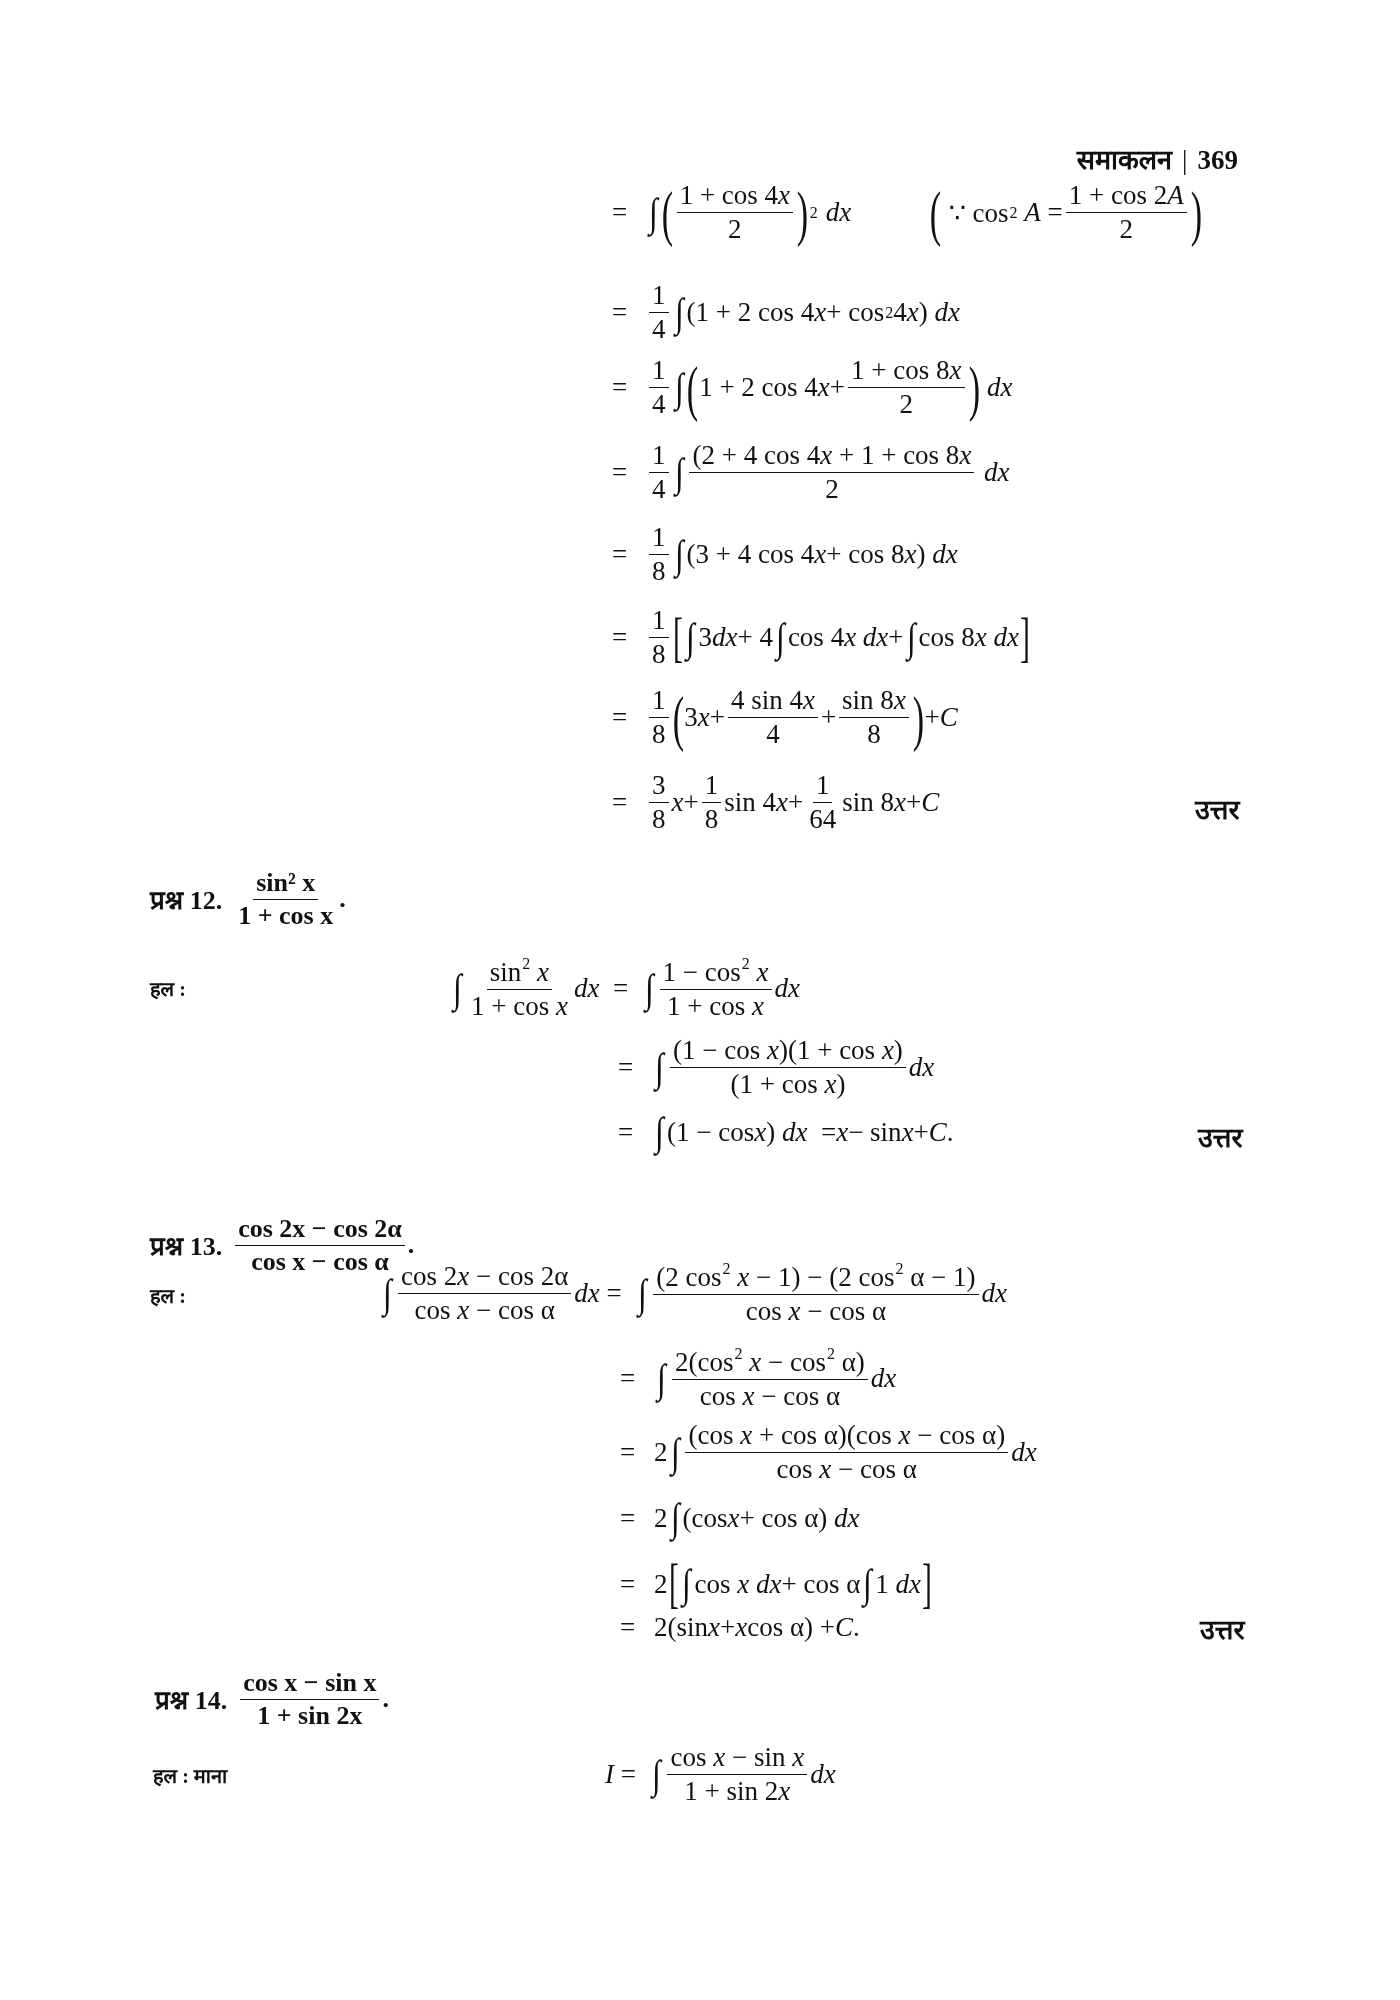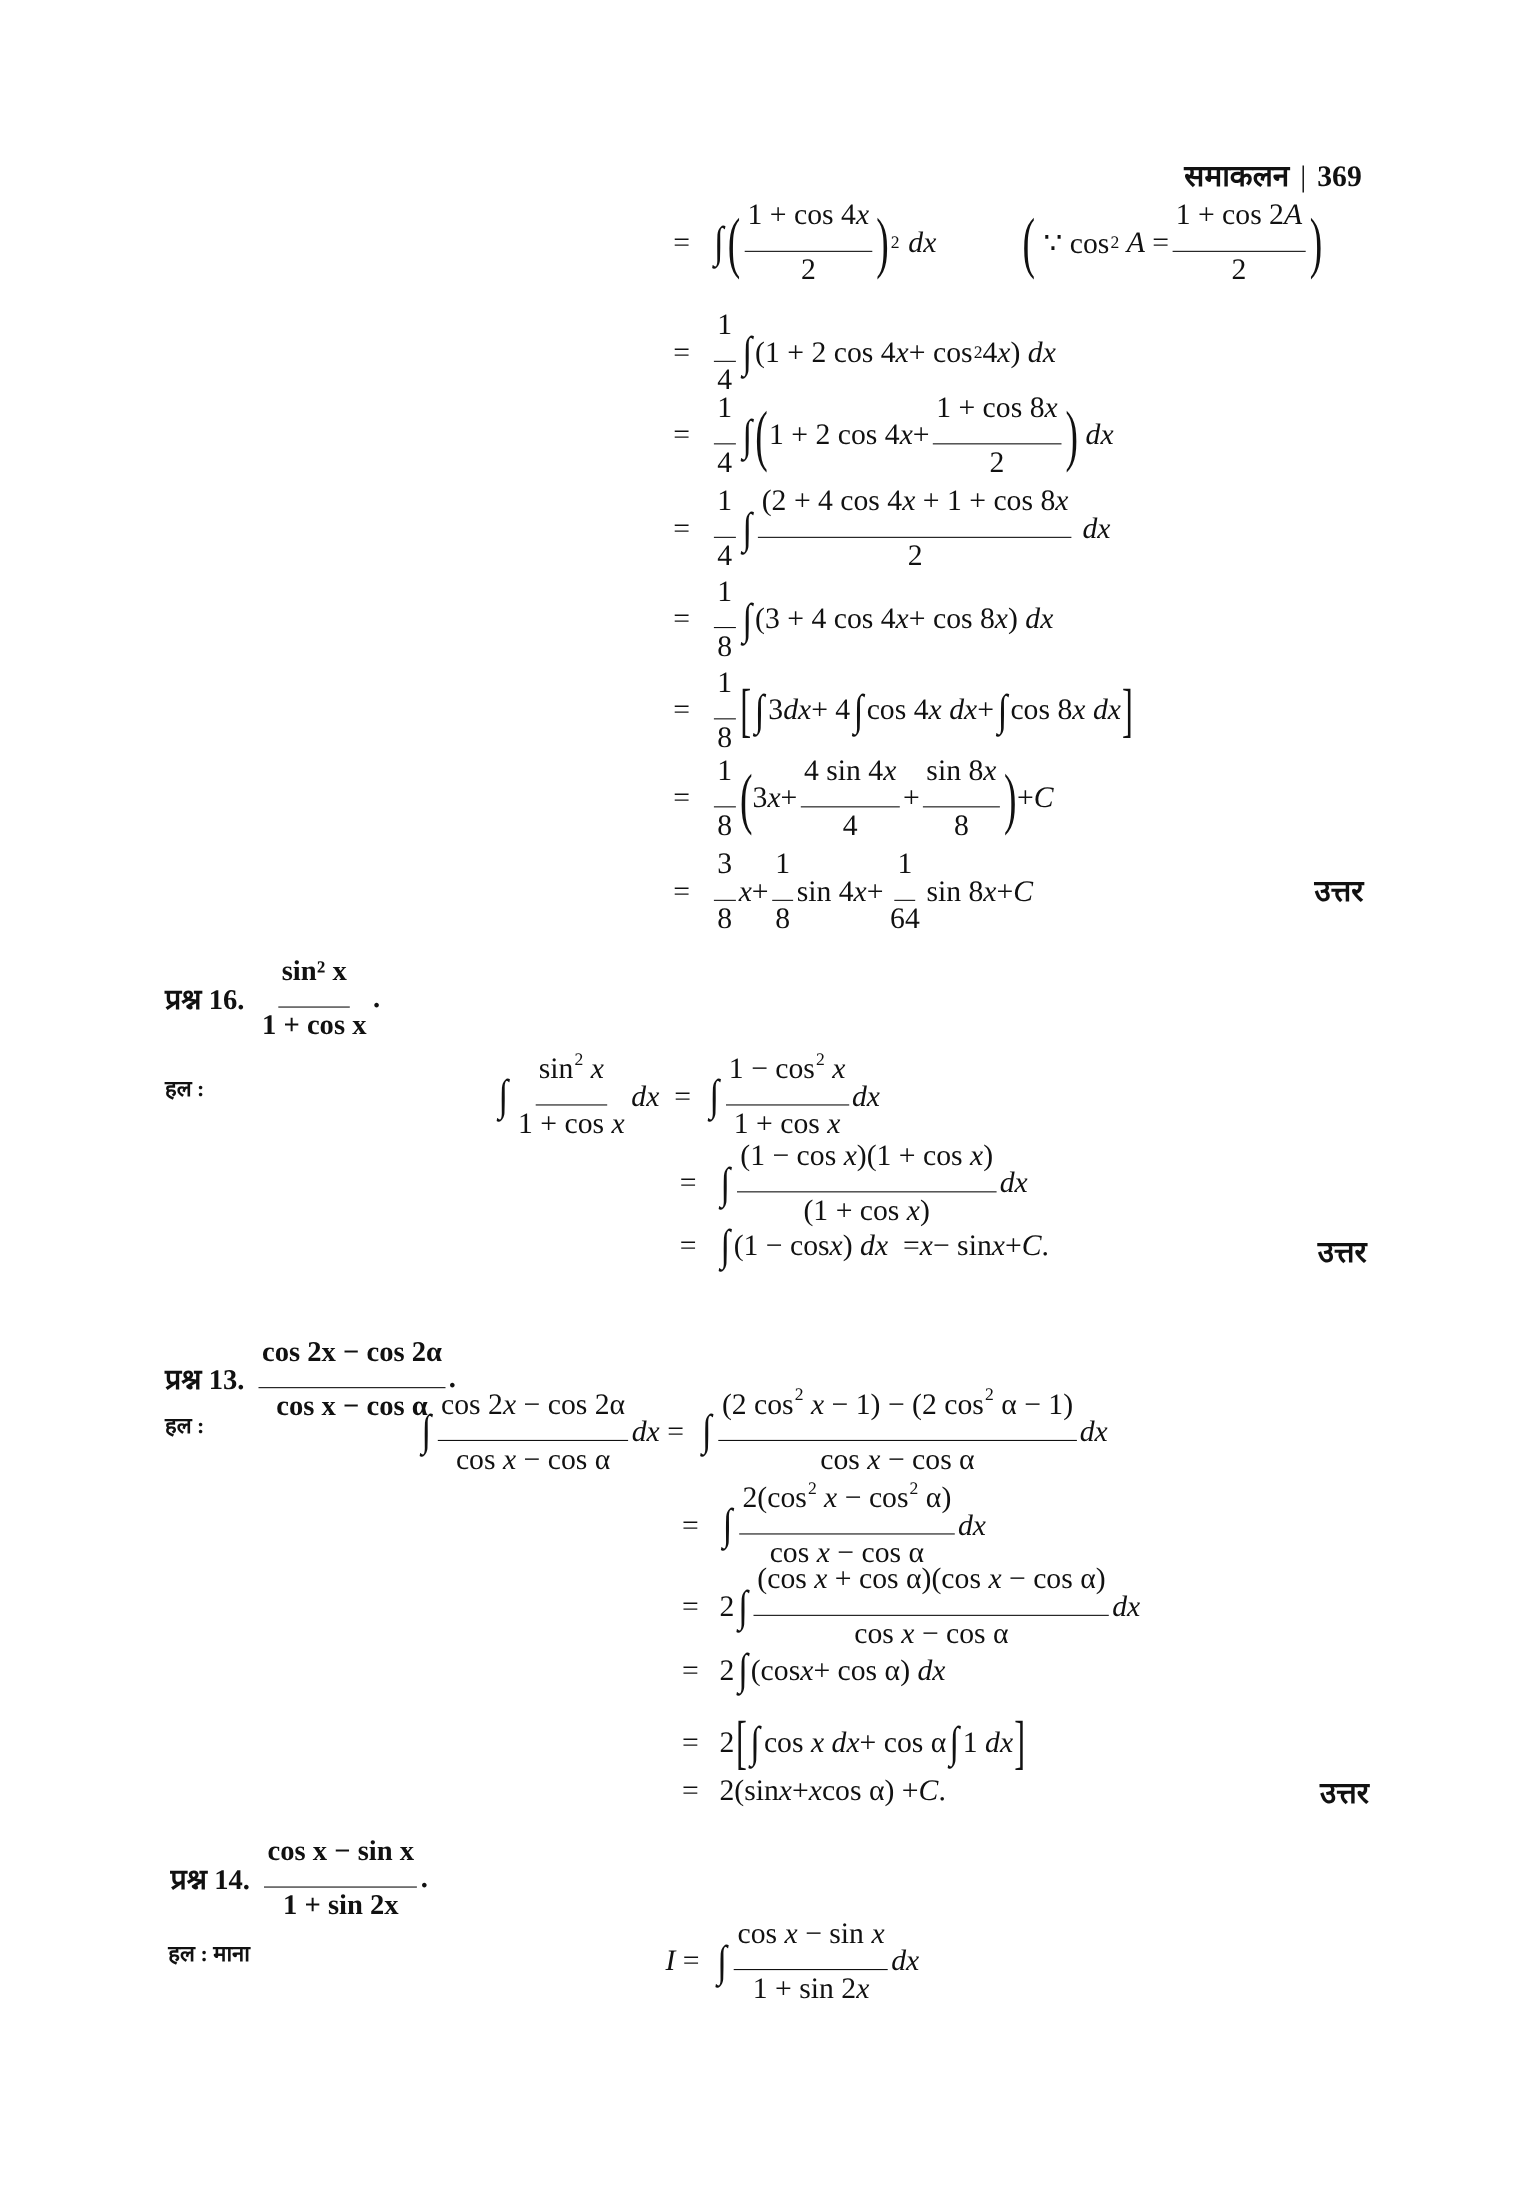--- a/index.html
+++ b/index.html
@@ -5,21 +5,21 @@
   html, body { margin:0; padding:0; background:#ffffff; }
   body { width:1400px; height:2000px; position:relative; overflow:hidden;
          font-family:"Liberation Serif","DejaVu Serif",serif; color:#111; }
   .abs { position:absolute; white-space:nowrap; }
   .hdr { font-weight:bold; font-size:27px; }
   .hdr .sep { margin:0 10px; font-weight:normal; }
   .m { font-size:27px; display:flex; align-items:center; }
   .m i, .it { font-style:italic; }
   .eq { display:inline-block; width:34px; text-align:left; }
   .frac { display:inline-flex; flex-direction:column; align-items:center; vertical-align:middle; margin:0 3px; }
-  .frac .n { padding:0 3px 17px; border-bottom:1.6px solid #111; line-height:1.15; }
+  .frac .n { padding:0 3px 1px; border-bottom:1.6px solid #111; line-height:1.15; }
   .frac .d { padding:1px 3px 0; line-height:1.15; }
   .int { font-size:40px; line-height:1; margin:0 2px 0 2px; transform:scaleX(0.8); display:inline-block; }
   .paren { font-size:62px; font-weight:100; line-height:1; transform:scaleX(0.55); display:inline-block; margin:0 -4px; }
   .brk { font-size:54px; line-height:1; transform:scaleX(0.55); display:inline-block; margin:0 -3px; }
   sup { font-size:16px; vertical-align:12px; margin-left:1px; }
   .q { font-weight:bold; font-size:26px; display:flex; align-items:center; }
   .q .lbl { margin-right:10px; }
   .q .frac .n { border-bottom:1.8px solid #111; }
   .hal { font-weight:bold; font-size:20px; }
   .ans { font-weight:bold; font-size:27px; }
@@ -115,21 +115,21 @@
       <span class="d">8</span>
     </span>sin 4<i>x</i> +
   <span class="frac">
       <span class="n">1</span>
       <span class="d">64</span>
     </span>sin 8<i>x</i> + <i>C</i>
 </div>
 <div class="abs ans" style="left:1195px; top:790px;">उत्तर</div>
 
 <div class="abs q" style="left:150px; top:868px;">
-  <span class="lbl">प्रश्न 16.</span>
+  <span class="lbl">प्रश्न 12.</span>
   <span class="frac">
       <span class="n">sin² x</span>
       <span class="d">1 + cos x</span>
     </span>.
 </div>
 <div class="abs hal" style="left:150px; top:975px;">हल :</div>
 
 <div class="abs m" style="left:450px; top:955px;">
   <span class="int">∫</span><span class="frac">
       <span class="n">sin<sup>2</sup> <i>x</i></span>

